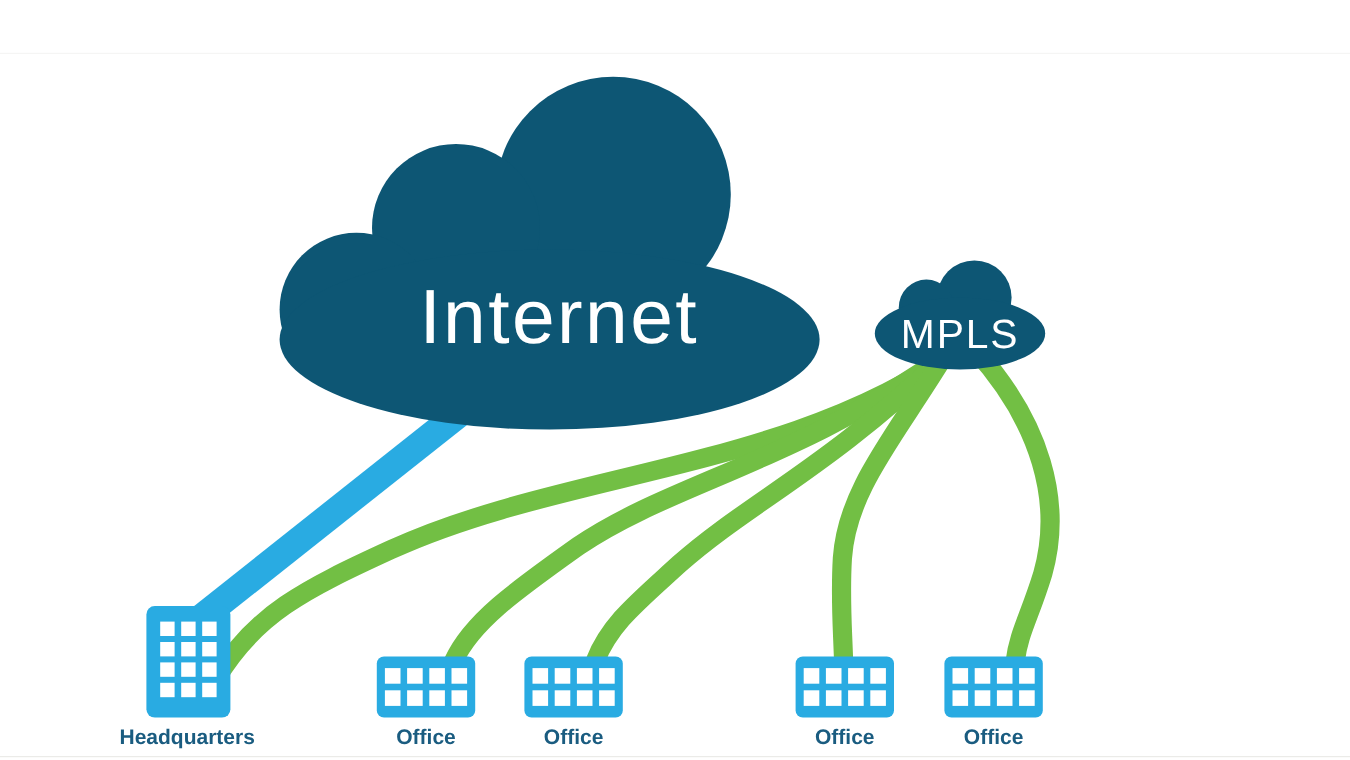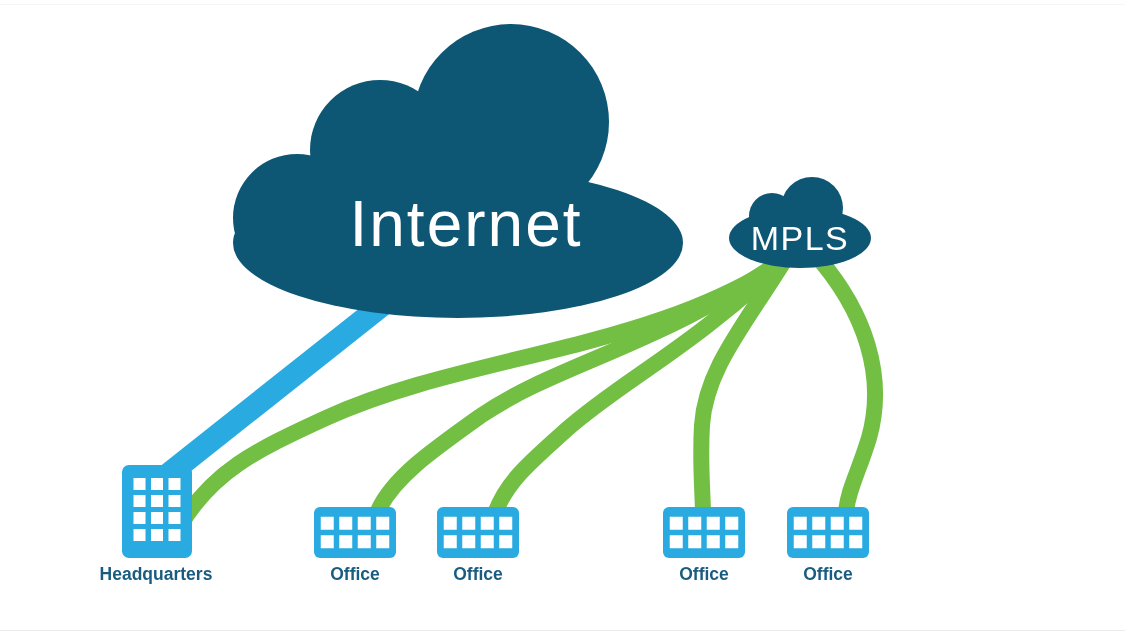--- a/index.html
+++ b/index.html
@@ -10,21 +10,21 @@
     --cloudlabel:#ffffff;
     --background:#ffffff;
   }
   html,body{margin:0;padding:0;}
   body{
     width:1125px;height:633px;
     background:var(--background);
     font-family:"Liberation Sans", sans-serif;
     position:relative;overflow:hidden;
   }
-  .stage{position:absolute;inset:0;}
+  .stage{position:absolute;inset:0;margin-top:40px;}
   .hairline{position:absolute;left:0;right:0;height:1px;background:#ededeb;}
   .hairline.top{top:4px;opacity:.55;}
   .hairline.bottom{bottom:2px;opacity:.8;background:#e6e6e2;}
   svg{display:block;}
   .green-line{stroke:var(--green);stroke-width:16;fill:none;}
   .cyan-line{stroke:var(--cyan);stroke-width:23;fill:none;}
   .cloud-shape{fill:var(--cloud);stroke:none;}
   .building{fill:var(--cyan);stroke:none;}
   .window{fill:#ffffff;stroke:none;}
   .cloud-label{

